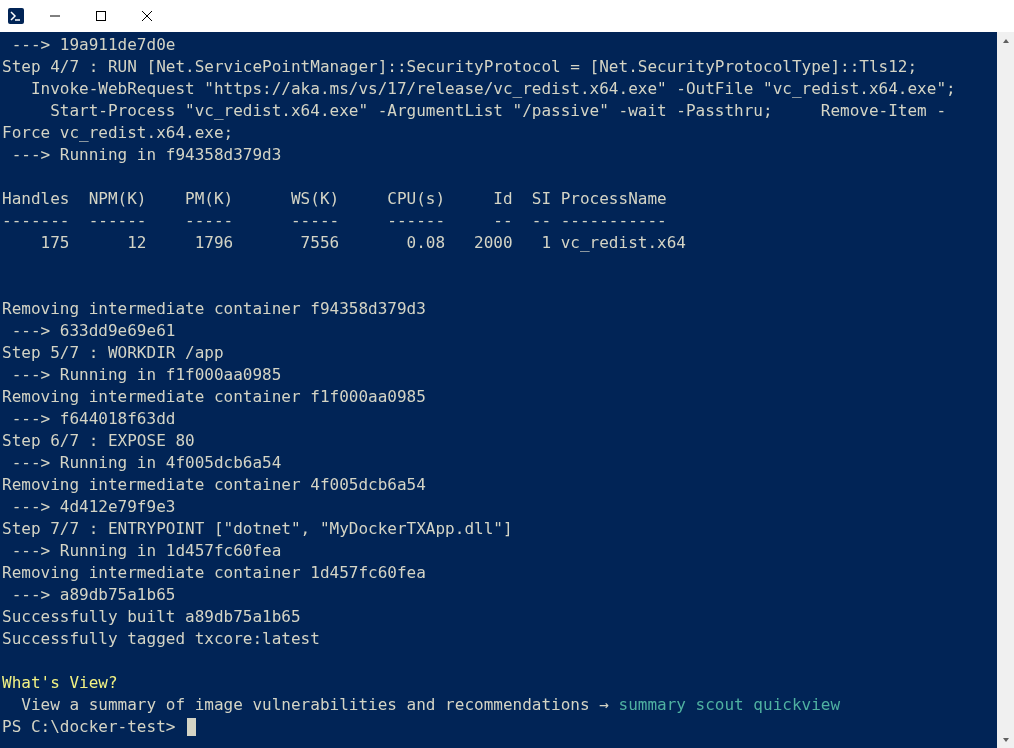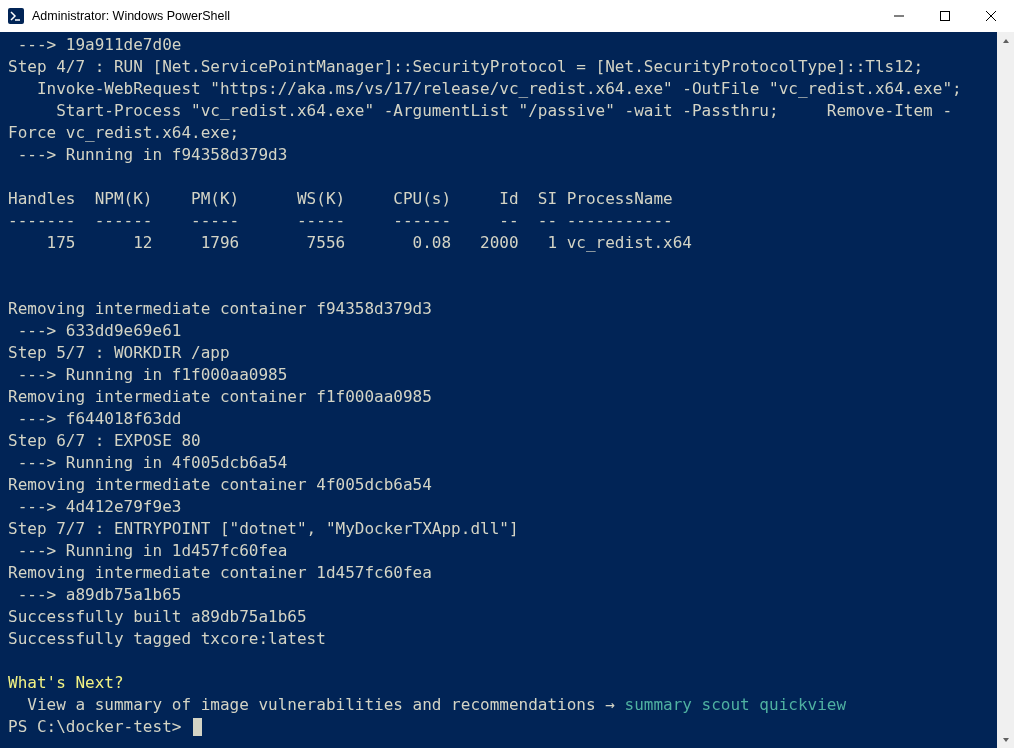--- a/index.html
+++ b/index.html
@@ -46,21 +46,21 @@
   .win-btn svg { display:block; }
 
   .terminal-wrap {
     flex: 1;
     display: flex;
     background: #012456;
     min-height: 0;
   }
   .terminal {
     flex: 1;
-    padding: 2px 2px 2px 8px;
+    padding: 2px 2px 2px 2px;
     font-family: Consolas, "Lucida Console", monospace;
     font-size: 16px;
     line-height: 22px;
     color: #d4d4c5;
     white-space: pre;
     overflow: hidden;
   }
   .scrollbar {
     width: 17px;
     background: #f0f0f0;
@@ -101,21 +101,20 @@
 <body>
 
 <div class="titlebar">
   <span class="app-icon">
     <svg width="16" height="16" viewBox="0 0 16 16">
       <rect x="0" y="0" width="16" height="16" rx="2" fill="#012456"></rect>
       <path d="M3 4 L7 8 L3 12" stroke="#ffffff" stroke-width="1.5" fill="none"></path>
       <line x1="7" y1="12" x2="12" y2="12" stroke="#ffffff" stroke-width="1.5"></line>
     </svg>
   </span>
-  <span class="title-text">Administrator: Windows PowerShell</span>
   <div class="win-controls">
     <div class="win-btn">
       <svg width="10" height="10">
           <line x1="0" y1="5" x2="10" y2="5" stroke="#000" stroke-width="1"></line>
         </svg>
     </div>
     <div class="win-btn">
       <svg width="10" height="10">
           <rect x="0.5" y="0.5" width="9" height="9" fill="none" stroke="#000" stroke-width="1"></rect>
         </svg>
@@ -152,21 +151,21 @@
  ---&gt; Running in 4f005dcb6a54
 Removing intermediate container 4f005dcb6a54
  ---&gt; 4d412e79f9e3
 Step 7/7 : ENTRYPOINT ["dotnet", "MyDockerTXApp.dll"]
  ---&gt; Running in 1d457fc60fea
 Removing intermediate container 1d457fc60fea
  ---&gt; a89db75a1b65
 Successfully built a89db75a1b65
 Successfully tagged txcore:latest
 
-<span class="yellow">What's Next?</span>
+<span class="yellow">What's View?</span>
   View a summary of image vulnerabilities and recommendations → <span class="cyan">summary scout quickview</span>
 <span>PS C:\docker-test&gt; </span><span class="cursor"></span></div>
   <div class="scrollbar">
     <div class="sb-arrow">
       <svg width="8" height="8">
           <path d="M4 2 L7 6 L1 6 Z" fill="#606060"></path>
         </svg>
     </div>
     <div class="sb-track">
       <div class="sb-thumb"></div>

